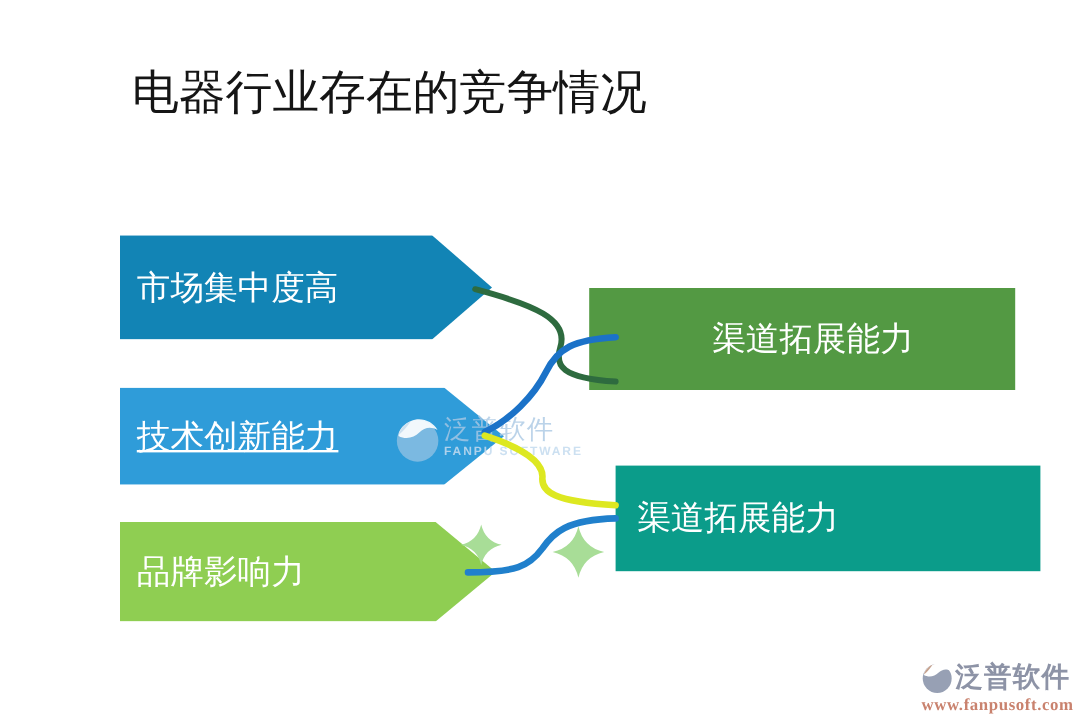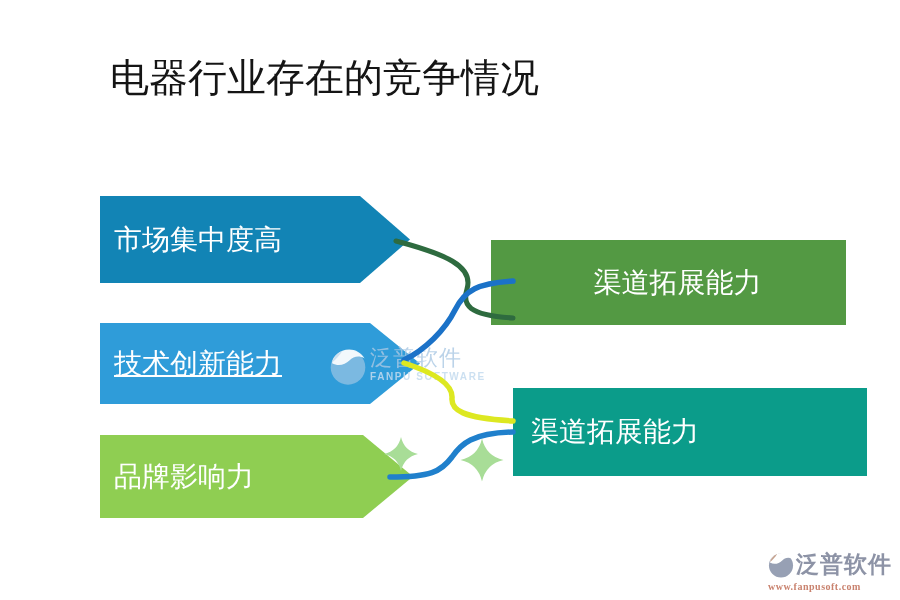--- a/index.html
+++ b/index.html
@@ -28,21 +28,21 @@
   .watermark{position:absolute;left:330px;top:345px;z-index:2;display:flex;align-items:flex-start;pointer-events:none;}
   .wm-icon{width:36px;height:42px;margin-right:4px;}
   .wm-text{display:flex;flex-direction:column;}
   .wm-brand{font-size:22px;line-height:1.2;color:rgba(170,200,228,0.80);letter-spacing:1px;}
   .wm-sub{font-size:10px;letter-spacing:1.6px;color:rgba(195,218,238,0.85);
     font-family:"Liberation Sans","DejaVu Sans",sans-serif;font-weight:bold;}
   .footer{position:absolute;left:768px;top:549px;z-index:4;}
   .footer-row{display:flex;align-items:center;}
   .footer-icon{width:26px;height:27px;margin-right:2px;}
   .footer-brand{font-size:23px;font-weight:600;color:#8D93A6;letter-spacing:1px;white-space:nowrap;}
-  .footer-url{font-size:10px;font-weight:bold;color:#C9826E;margin-top:1px;letter-spacing:0.5px;white-space:nowrap;}
+  .footer-url{font-size:14px;font-weight:bold;color:#C9826E;margin-top:1px;letter-spacing:0.5px;white-space:nowrap;}
 </style>
 </head>
 <body>
 
 <div id="canvas">
 
   <div class="title">电器行业存在的竞争情况</div>
 
   <div class="shape arrow arrow1" style="background-color: rgb(18, 132, 181);">
     <span>市场集中度高</span>

